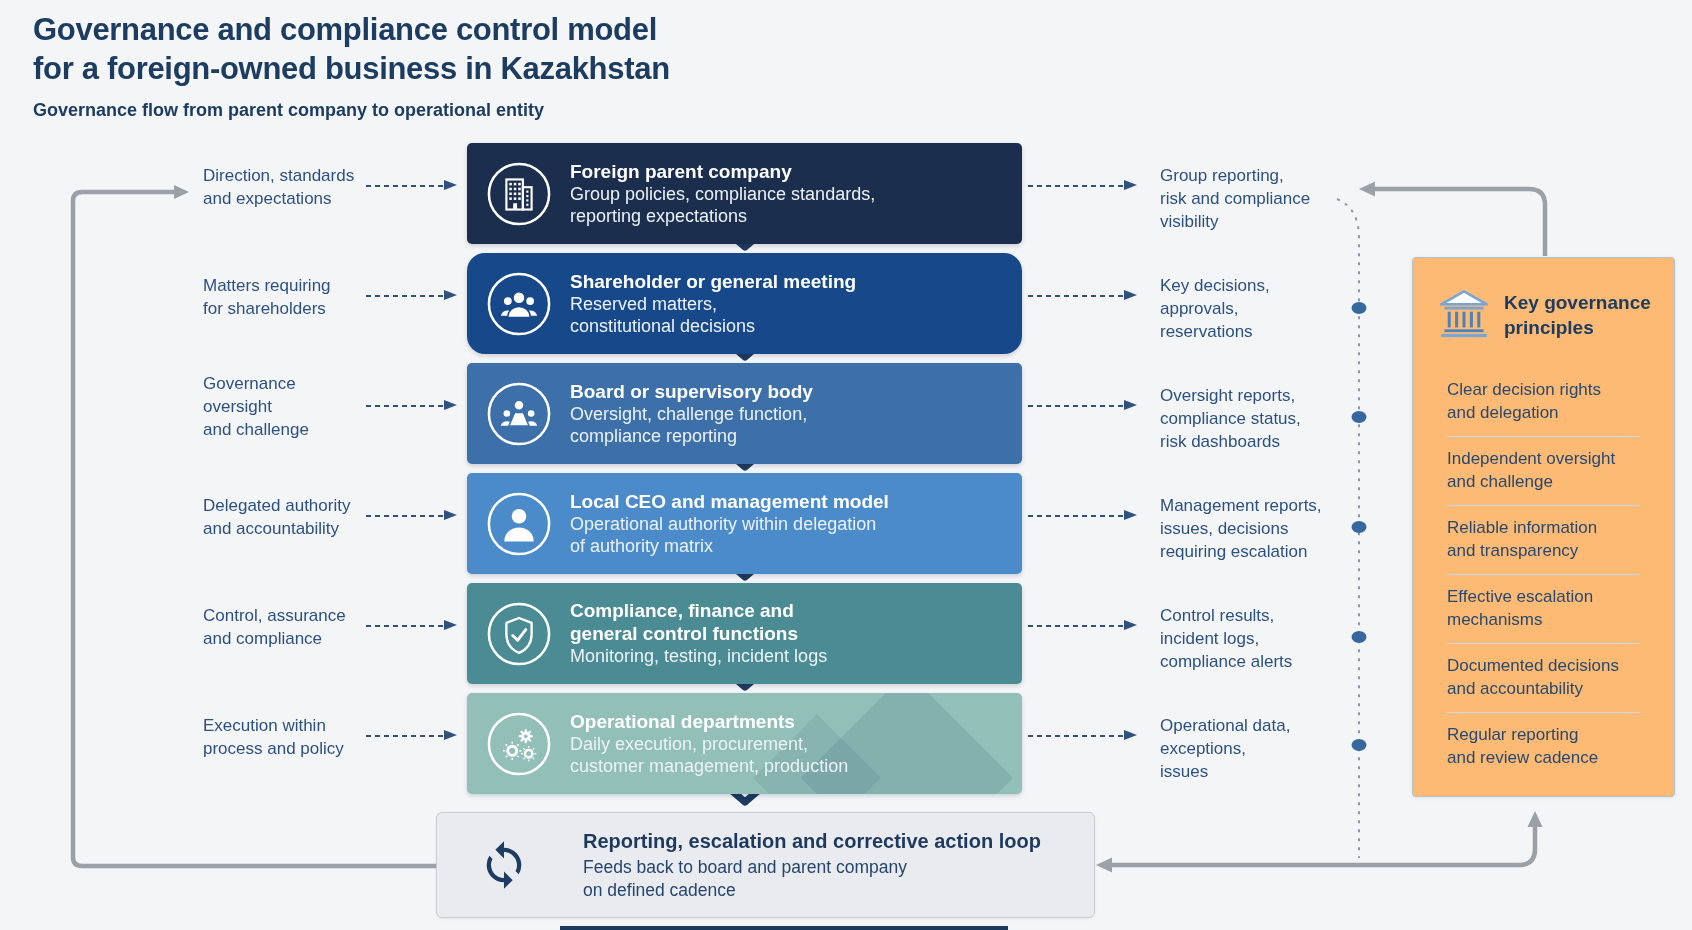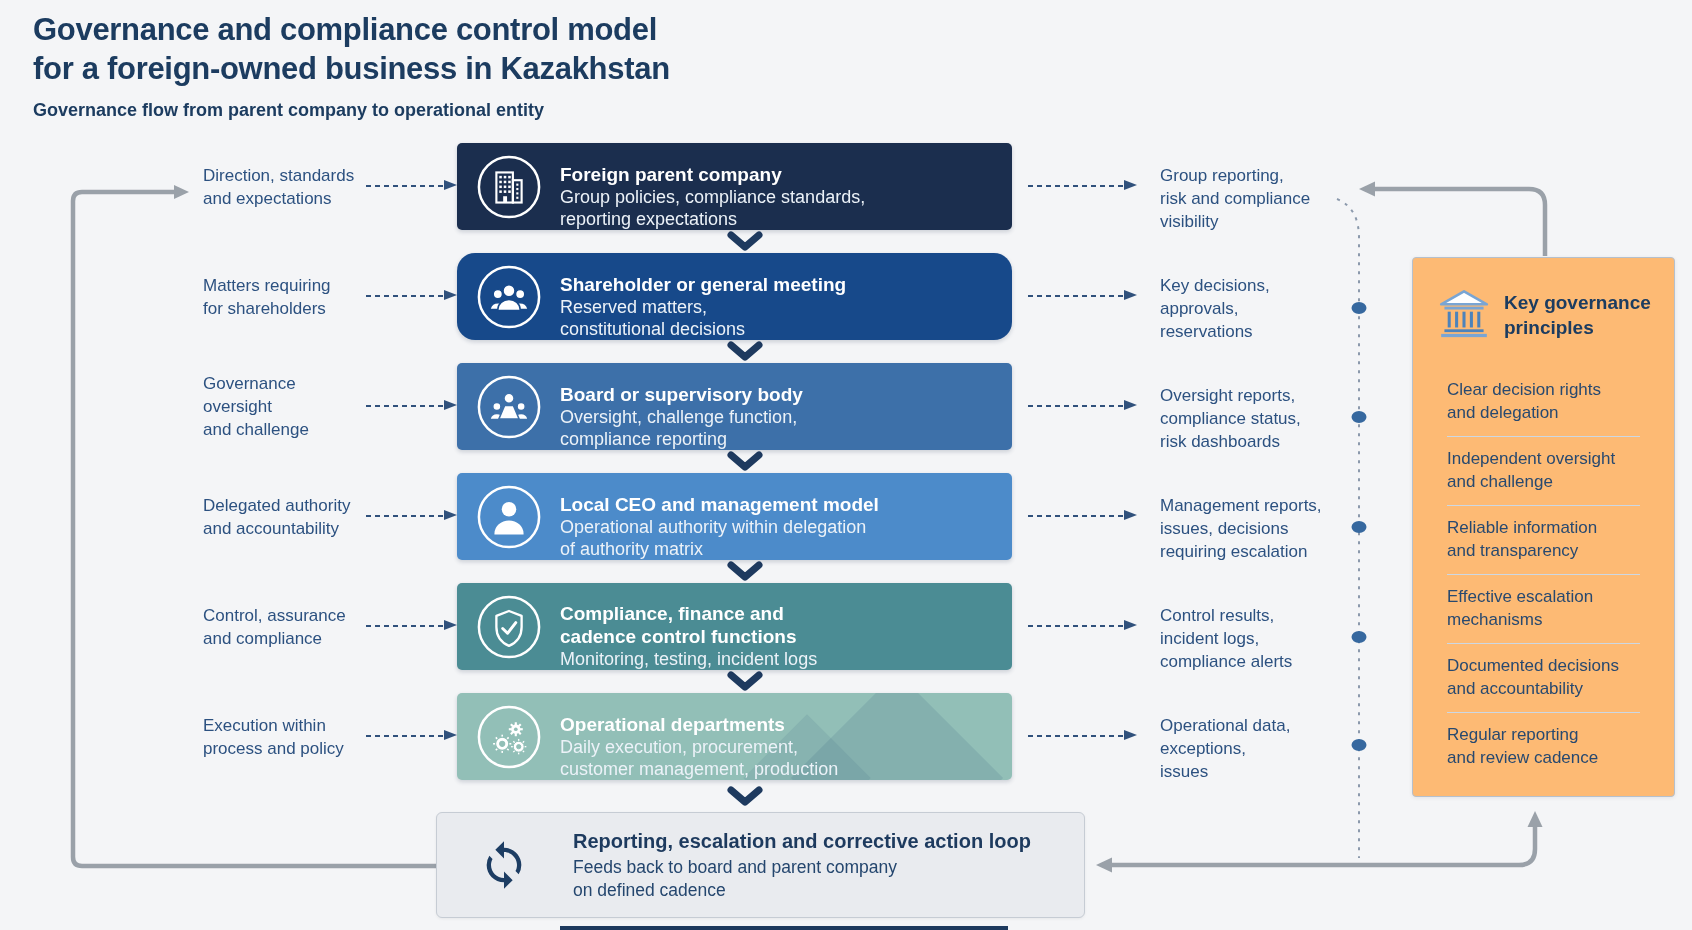--- a/index.html
+++ b/index.html
@@ -15,34 +15,34 @@
   .in-label{position:absolute;left:203px;top:0;height:87px;width:160px;display:flex;align-items:center;
             font-size:17px;line-height:23px;color:#2c5180;}
   .out-label{position:absolute;left:1160px;top:12px;height:87px;width:190px;display:flex;align-items:center;
              font-size:17px;line-height:23px;color:#2c5180;}
   .dash-arrow{position:absolute;top:42px;height:2px;
               background:repeating-linear-gradient(90deg,#30517c 0 5px,transparent 5px 9px);}
   .in-arrow{left:366px;width:78px;}
   .out-arrow{left:1028px;width:96px;}
   .tri{position:absolute;right:-13px;top:-5px;width:0;height:0;border-top:5.5px solid transparent;
        border-bottom:5.5px solid transparent;border-left:13px solid #30517c;}
-  .level-box{position:absolute;left:457px;top:0;width:555px;height:87px;border-radius:5px;
-             display:flex;align-items:flex-end;box-shadow:0 2px 4px rgba(20,40,70,0.18);overflow:hidden;}
+  .level-box{position:absolute;left:467px;top:0;width:555px;height:101px;border-radius:5px;
+             display:flex;align-items:center;box-shadow:0 2px 4px rgba(20,40,70,0.18);overflow:hidden;}
   .box-icon{position:absolute;left:19px;top:50%;margin-top:-33px;width:66px;height:66px;}
   .box-text{margin-left:103px;position:relative;z-index:2;}
   .box-title{font-size:19px;font-weight:700;color:#ffffff;line-height:23px;}
   .box-desc{font-size:18px;color:#ecf2f8;line-height:21.5px;margin-top:1px;}
   .wm{position:absolute;right:40px;top:10px;width:150px;height:150px;transform:rotate(45deg);
       background:rgba(40,75,115,0.13);z-index:1;}
   .wm2{position:absolute;right:160px;top:40px;width:90px;height:90px;transform:rotate(45deg);
       background:rgba(40,75,115,0.10);z-index:1;}
   
   .loop-box{position:absolute;left:436px;top:812px;width:647px;height:104px;background:#e9ebef;
             border:1.5px solid #c6ccd4;border-radius:6px;display:flex;align-items:center;
-            box-shadow:0 1px 3px rgba(0,0,0,0.06);}
+            box-shadow:0 1px 3px rgba(0,0,0,0.06);padding-left:10px;}
   .loop-icon{position:absolute;left:41px;top:50%;margin-top:-26px;width:52px;height:52px;}
   .loop-text{margin-left:136px;}
   .loop-title{font-size:20px;font-weight:700;color:#1d3a5e;line-height:26px;}
   .loop-desc{font-size:17.5px;color:#24466e;line-height:23px;margin-top:2px;}
   
   .panel{position:absolute;left:1412px;top:257px;width:263px;height:540px;background:#fdba74;
          border:1.5px solid #b6c0cc;border-radius:4px;box-shadow:0 1px 4px rgba(0,0,0,0.07);
          box-sizing:border-box;}
   .panel-header{display:flex;align-items:center;gap:13px;margin:30px 18px 0 24px;}
   .panel-title{font-size:19px;font-weight:700;color:#1c3c60;line-height:25px;}
@@ -253,21 +253,21 @@
     <div class="level-box" style="background: rgb(75, 140, 148);">
       <span class="box-icon">
         <svg width="66" height="66" viewBox="0 0 68 68">
           <circle cx="34" cy="34" r="31" fill="none" stroke="#fff" stroke-width="2.6"></circle>
           <path d="M34,17.5 L47,22.5 V34 C47,44 42,50 34,53.5 C26,50 21,44 21,34 V22.5 Z" fill="none" stroke="#fff" stroke-width="2.4" stroke-linejoin="round"></path>
           <path d="M27.5,35.5 L32.5,40.5 L41,29.5" fill="none" stroke="#fff" stroke-width="3" stroke-linecap="round" stroke-linejoin="round"></path>
         </svg>
       </span>
       <div class="box-text">
         <div class="box-title pre">Compliance, finance and
-cadence control functions</div>
+general control functions</div>
         <div class="box-desc pre">Monitoring, testing, incident logs</div>
       </div>
     </div>
     <div class="dash-arrow out-arrow">
         <i class="tri"></i>
       </div>
     <div class="out-label pre">Control results,
 incident logs,
 compliance alerts</div>
   </div>

